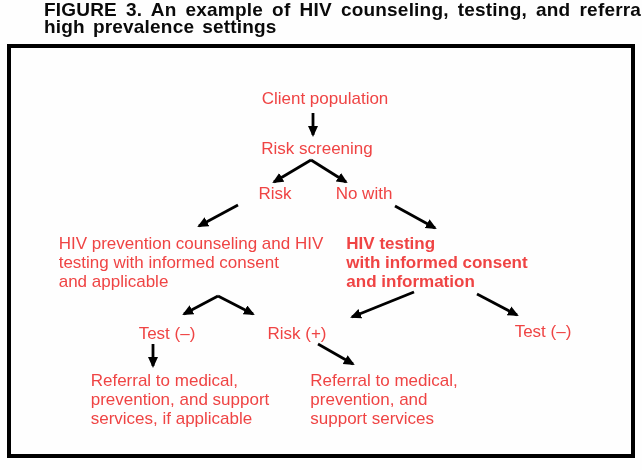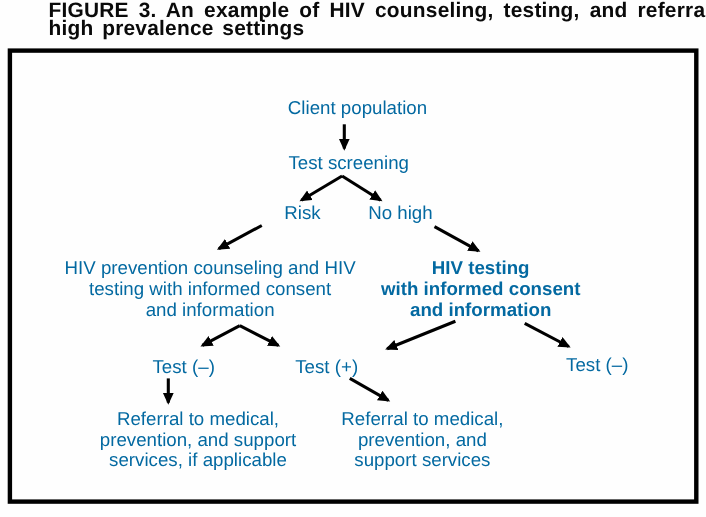--- a/index.html
+++ b/index.html
@@ -45,24 +45,23 @@
     left: 0;
     top: 0;
     width: 642px;
     height: 470px;
     pointer-events: none;
   }
   .node {
     position: absolute;
     transform: translateX(-50%);
     white-space: pre-line;
-    text-align: center;
     font-size: 17px;
     line-height: 19px;
-    color: #0369a1;
+    color: #ef4444;
   }
   .arrow {
     stroke: #000000;
     stroke-width: 2.8;
     fill: none;
   }
 </style>
 </head>
 <body>
 
@@ -86,37 +85,37 @@
     <line class="arrow" x1="218" y1="296" x2="184" y2="314" marker-end="url(#ah)"></line>
     <line class="arrow" x1="218" y1="296" x2="253" y2="314" marker-end="url(#ah)"></line>
     <line class="arrow" x1="414" y1="292" x2="352" y2="317" marker-end="url(#ah)"></line>
     <line class="arrow" x1="477" y1="294" x2="517" y2="315" marker-end="url(#ah)"></line>
     <line class="arrow" x1="153" y1="344" x2="153" y2="366" marker-end="url(#ah)"></line>
     <line class="arrow" x1="318" y1="344" x2="353" y2="364" marker-end="url(#ah)"></line>
   </svg>
 
   <div class="node" style="left:325px; top:89px;">Client population</div>
 
-  <div class="node" style="left:317px; top:139px;">Test screening</div>
+  <div class="node" style="left:317px; top:139px;">Risk screening</div>
 
   <div class="node" style="left:275px; top:184px;">Risk</div>
 
-  <div class="node" style="left:364px; top:184px;">No high</div>
+  <div class="node" style="left:364px; top:184px;">No with</div>
 
   <div class="node" style="left:191px; top:234px;">HIV prevention counseling and HIV
 testing with informed consent
-and information</div>
+and applicable</div>
 
   <div class="node" style="left:437px; top:234px;font-weight:bold;">HIV testing
 with informed consent
 and information</div>
 
   <div class="node" style="left:167px; top:324px;">Test (–)</div>
 
-  <div class="node" style="left:297px; top:324px;">Test (+)</div>
+  <div class="node" style="left:297px; top:324px;">Risk (+)</div>
 
   <div class="node" style="left:543px; top:322px;">Test (–)</div>
 
   <div class="node" style="left:180px; top:371px;">Referral to medical,
 prevention, and support
 services, if applicable</div>
 
   <div class="node" style="left:384px; top:371px;">Referral to medical,
 prevention, and
 support services</div>

